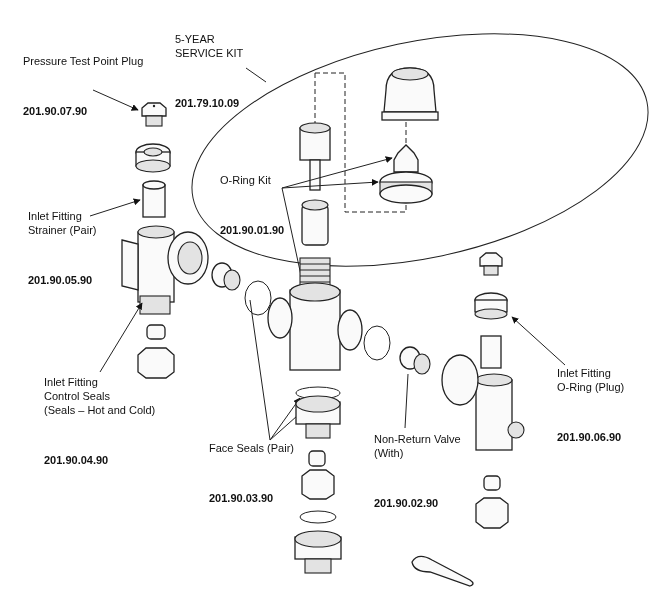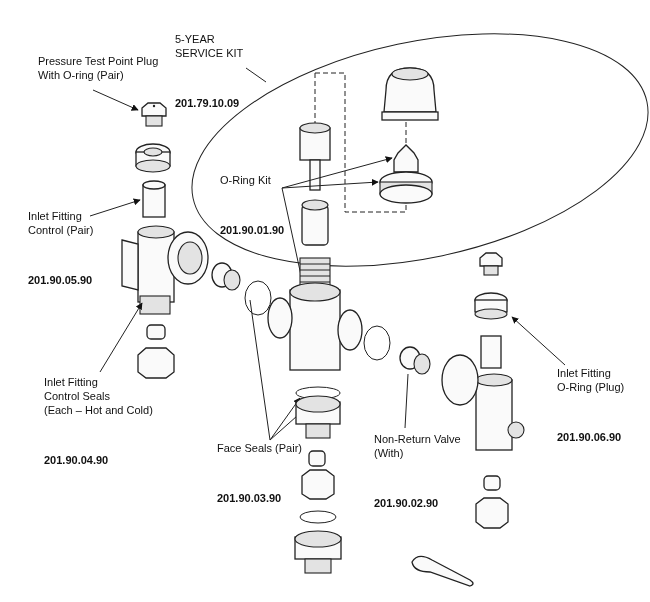--- a/index.html
+++ b/index.html
@@ -157,45 +157,45 @@
     <ellipse cx="516" cy="430" rx="8" ry="8" class="shade"></ellipse>
   </g>
   <rect x="484" y="476" width="16" height="14" rx="4" class="part"></rect>
   <path d="M476,504 L484,498 L500,498 L508,504 L508,522 L500,528 L484,528 L476,522 z" class="part"></path>
 
   <g>
     <path d="M412,562 Q418,552 432,560 L470,580 Q476,584 470,586 L430,572 Q414,572 412,562 z" class="part"></path>
   </g>
 </svg>
 
-<div class="lbl" style="left:38px;top:54px">
+<div class="lbl" style="left:23px;top:54px">
   <span class="t">Pressure Test Point Plug</span>
-  <span class="t">With O-ring (Pair)</span>
+  <span class="code">201.90.07.90</span>
 </div>
 <div class="lbl" style="left:175px;top:32px">
   <span class="t">5-YEAR</span>
   <span class="t">SERVICE KIT</span>
   <span class="code">201.79.10.09</span>
 </div>
 <div class="lbl" style="left:220px;top:173px">
   <span class="t">O-Ring Kit</span>
   <span class="code">201.90.01.90</span>
 </div>
 <div class="lbl" style="left:28px;top:209px">
   <span class="t">Inlet Fitting</span>
-  <span class="t">Control (Pair)</span>
+  <span class="t">Strainer (Pair)</span>
   <span class="code">201.90.05.90</span>
 </div>
 <div class="lbl" style="left:44px;top:375px">
   <span class="t">Inlet Fitting</span>
   <span class="t">Control Seals</span>
-  <span class="t">(Each – Hot and Cold)</span>
+  <span class="t">(Seals – Hot and Cold)</span>
   <span class="code">201.90.04.90</span>
 </div>
-<div class="lbl" style="left:217px;top:441px">
+<div class="lbl" style="left:209px;top:441px">
   <span class="t">Face Seals (Pair)</span>
   <span class="code">201.90.03.90</span>
 </div>
 <div class="lbl" style="left:374px;top:432px">
   <span class="t">Non-Return Valve</span>
   <span class="t">(With)</span>
   <span class="code">201.90.02.90</span>
 </div>
 <div class="lbl" style="left:557px;top:366px">
   <span class="t">Inlet Fitting</span>

